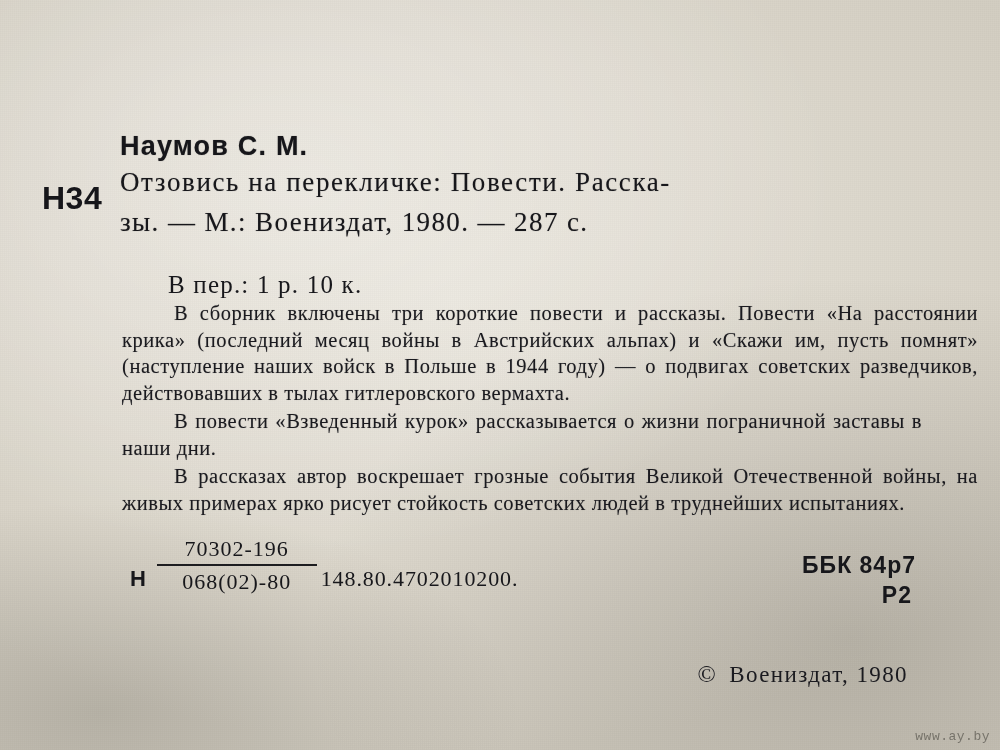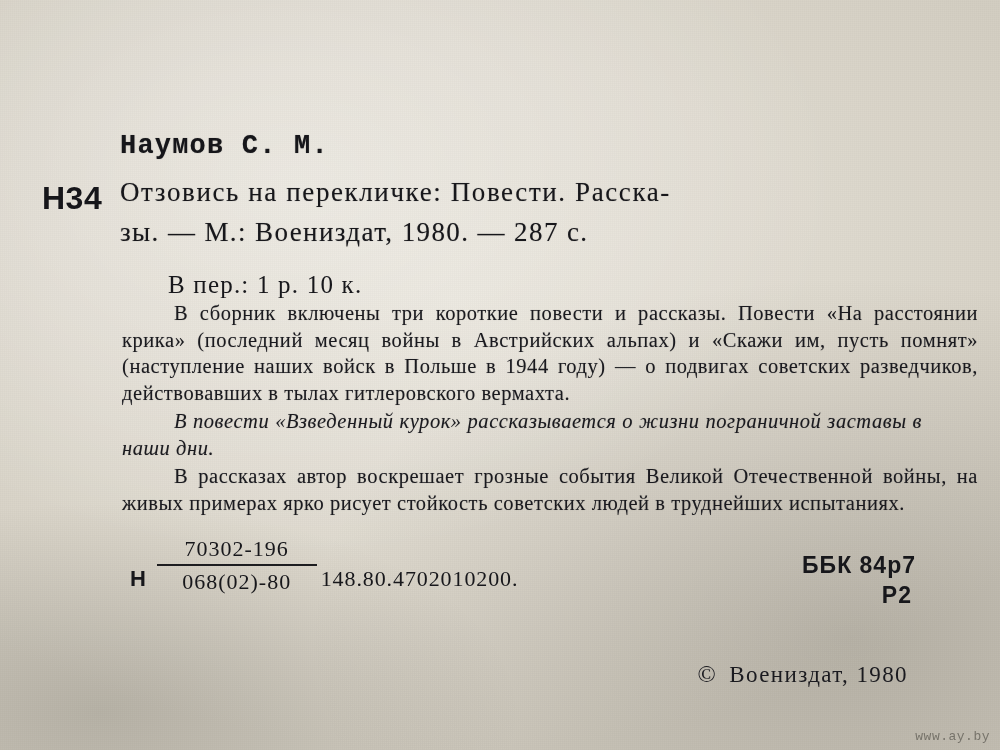--- a/index.html
+++ b/index.html
@@ -47,41 +47,41 @@
   }
   .content {
     position: relative;
     z-index: 4;
     color: #1b1b1e;
   }
   .author {
     position: absolute;
     left: 120px;
     top: 131px;
-    font-family: Liberation Mono, monospace;
+    font-family: Liberation Sans, sans-serif;
     font-weight: bold;
     font-size: 27px;
     letter-spacing: 1.2px;
     color: #16161a;
     text-shadow: 0 0 1px rgba(30,30,30,0.45);
   }
   .cat-code {
     position: absolute;
     left: 42px;
     top: 180px;
     font-family: "Liberation Sans", sans-serif;
     font-weight: bold;
     font-size: 32px;
     letter-spacing: 0.5px;
     color: #16161a;
   }
   .title-block {
     position: absolute;
     left: 120px;
-    top: 172px;
+    top: 162px;
     width: 860px;
     font-size: 27px;
     line-height: 40px;
     letter-spacing: 1.6px;
     color: #17171b;
     text-shadow: 0 0 1px rgba(35,35,35,0.35);
   }
   .title-line2 {
     letter-spacing: 1.4px;
   }
@@ -103,21 +103,21 @@
     letter-spacing: 0.55px;
     color: #1a1a1f;
     text-shadow: 0 0 1px rgba(40,40,40,0.3);
   }
   .annotation p {
     margin: 0 0 2px 0;
     text-align: justify;
     text-indent: 52px;
   }
   .annotation p:nth-child(1) { width: 856px; }
-  .annotation p:nth-child(2) { width: 800px; font-style: italic; }
+  .annotation p:nth-child(2) { width: 800px; }
   .annotation p:nth-child(3) { width: 856px; }
 
   .footer {
     position: absolute;
     left: 0;
     top: 536px;
     width: 1000px;
     height: 120px;
   }
   .fraction-wrap {

